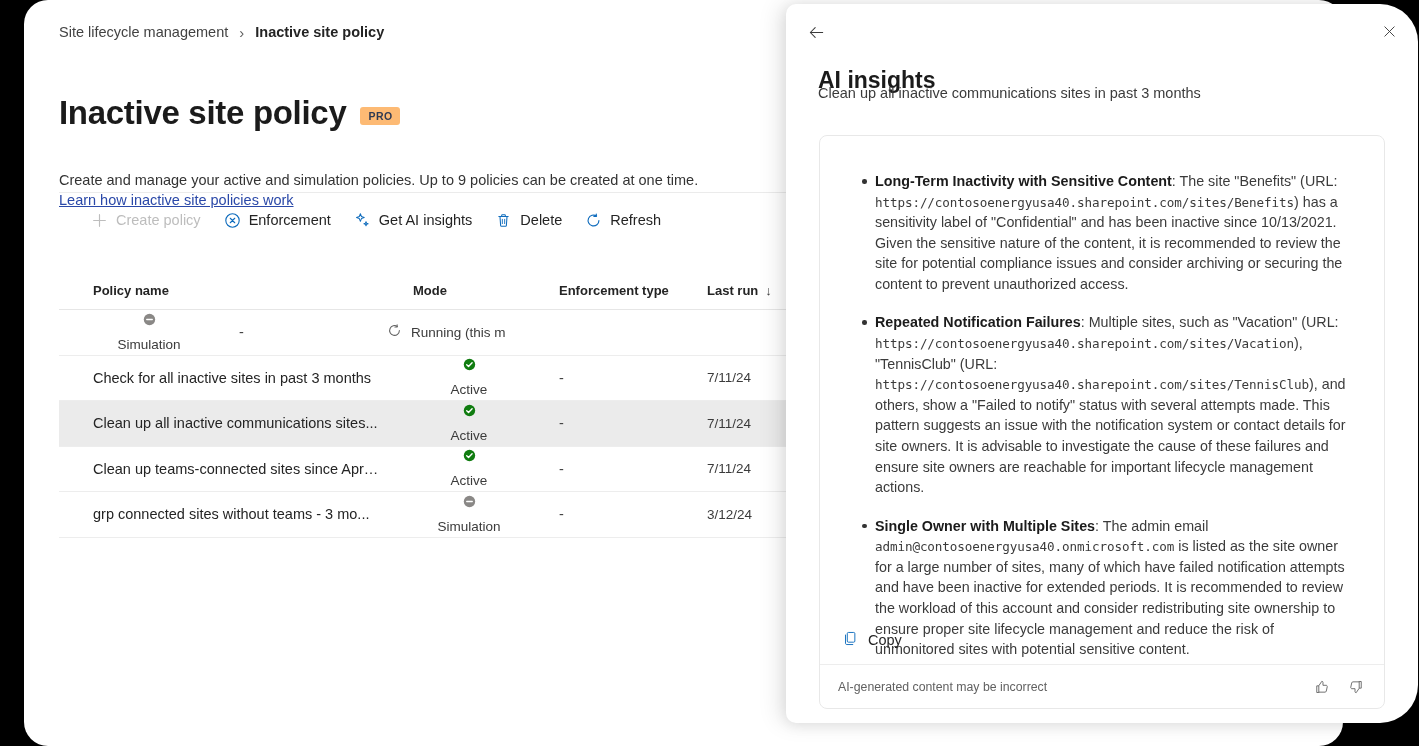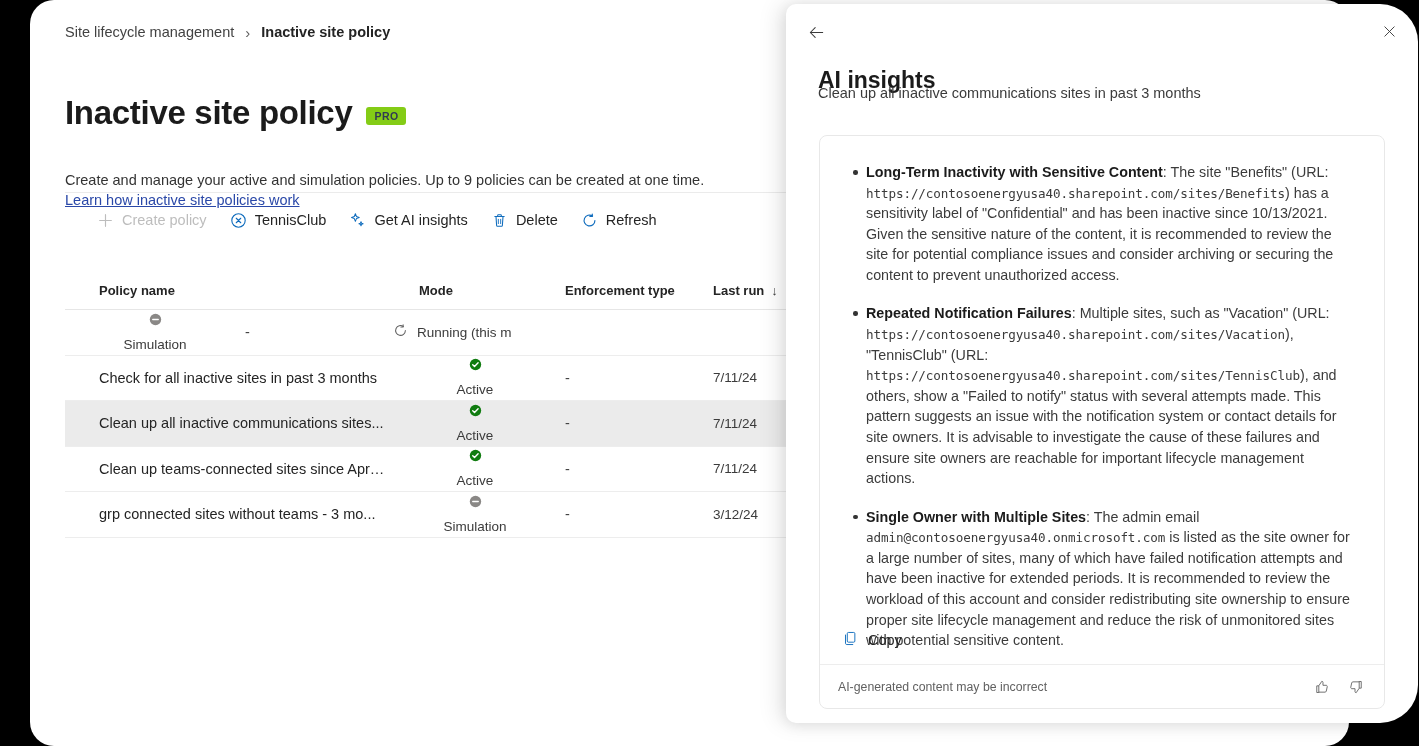--- a/index.html
+++ b/index.html
@@ -12,21 +12,20 @@
   }
 
   
   #app-window {
     position: absolute;
     left: 24px; top: 0px;
     width: 1319px; height: 746px;
     background: #ffffff;
     border-radius: 24px;
     overflow: hidden;
-    margin-left: 6px;
   }
 
   
   #breadcrumb {
     position: absolute;
     left: 35px; top: 24px;
     display: flex; align-items: center;
     font-size: 14.5px;
     color: #424242;
     white-space: nowrap;
@@ -48,21 +47,21 @@
   }
   #page-title-row { display: flex; align-items: center; gap: 14px; }
   #page-title {
     font-size: 33px;
     font-weight: 700;
     color: #1b1b1b;
     letter-spacing: -0.3px;
     line-height: 1.15;
   }
   #pro-badge {
-    background: #84cc16;
+    background: #fdba74;
     color: #303a52;
     font-size: 10.5px;
     font-weight: 700;
     letter-spacing: 0.5px;
     padding: 3px 7px 3px 8px;
     border-radius: 3px;
     margin-top: 6px;
   }
   #page-desc {
     margin-top: 16px;
@@ -185,21 +184,21 @@
     left: 33px; top: 131px;
     width: 566px;
     height: 574px;
     background: #ffffff;
     border: 1px solid #e8e8e8;
     border-radius: 8px;
     padding: 18px 19px 0 18px;
     overflow: hidden;
   }
   #insight-list {
-    margin: 8px;
+    margin: 17px;
     padding: 0 0 0 20px;
     list-style: none;
   }
   #insight-list li {
     position: relative;
     font-size: 14.3px;
     line-height: 1.44;
     color: #3b3b3b;
     margin-bottom: 18px;
   }
@@ -279,21 +278,21 @@
       <span>Create policy</span>
     </div>
 
     <div class="tb-btn">
       <span class="tb-icon">
         <svg viewBox="0 0 16 16" width="17" height="17">
           <circle cx="8" cy="8" r="6.3" stroke="#0f6cbd" stroke-width="1.05" fill="none"></circle>
           <path d="M5.9 5.9l4.2 4.2M10.1 5.9l-4.2 4.2" stroke="#0f6cbd" stroke-width="1.05" stroke-linecap="round"></path>
         </svg>
       </span>
-      <span>TennisClub</span>
+      <span>Enforcement</span>
     </div>
 
     <div class="tb-btn">
       <span class="tb-icon">
         <svg viewBox="0 0 16 16" width="17" height="17">
           <path d="M6 1.6l1.0 2.6 2.6 1.0-2.6 1.0L6 8.8 5.0 6.2 2.4 5.2l2.6-1.0z" fill="none" stroke="#0f6cbd" stroke-width="0.95" stroke-linejoin="round"></path>
           <path d="M11.3 9.1l0.55 1.4 1.4 0.55-1.4 0.55-0.55 1.4-0.55-1.4-1.4-0.55 1.4-0.55z" fill="none" stroke="#0f6cbd" stroke-width="0.95" stroke-linejoin="round"></path>
         </svg>
       </span>
       <span>Get AI insights</span>

